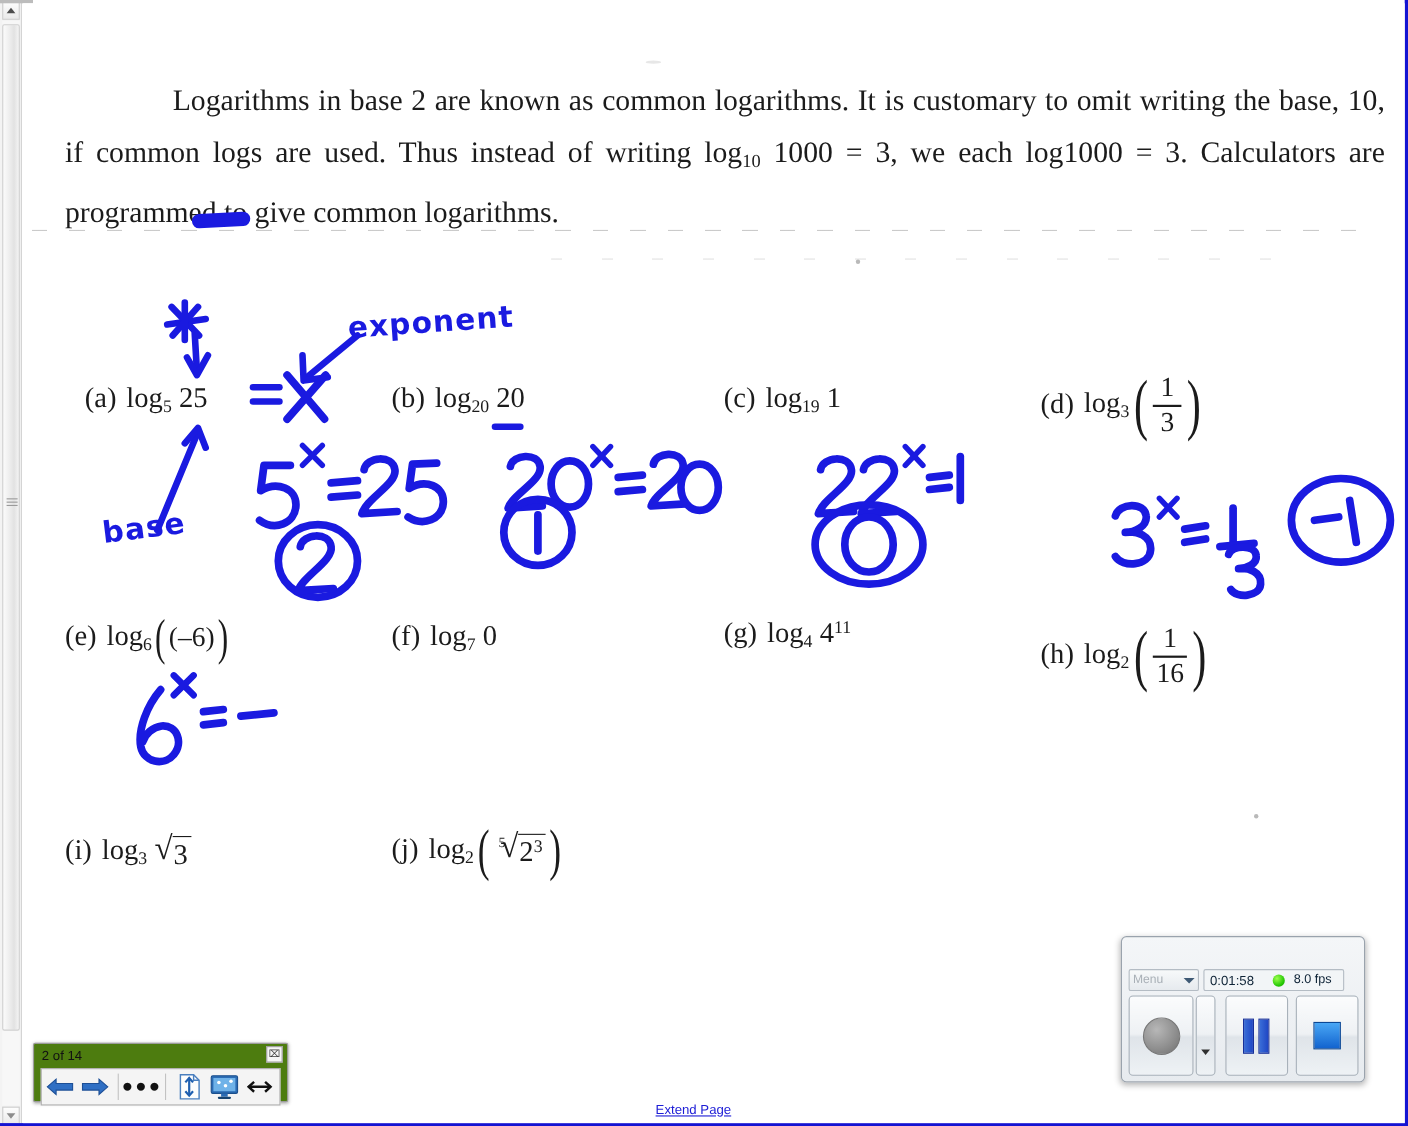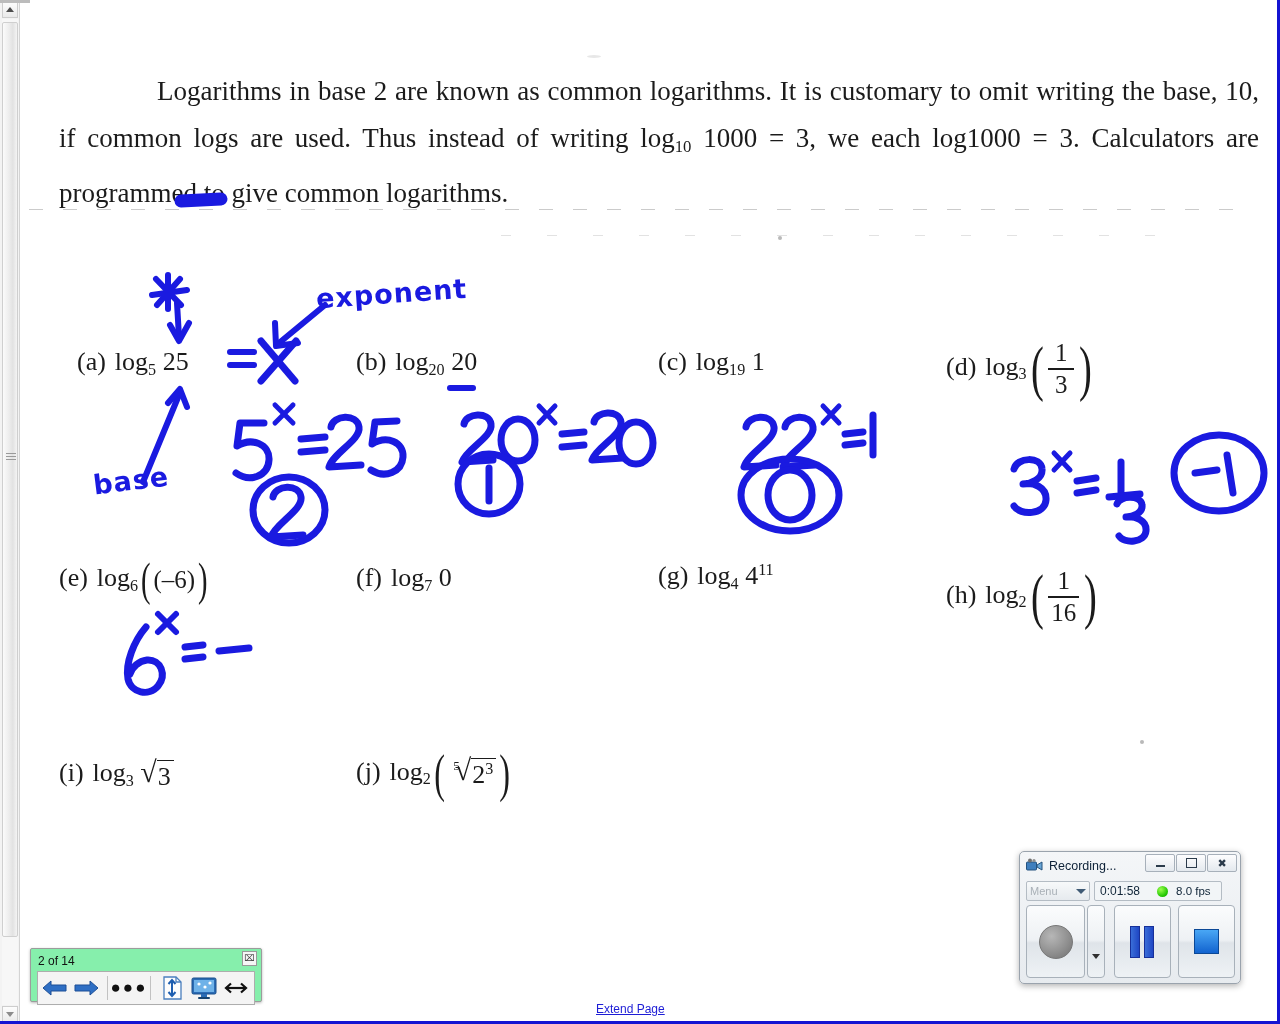--- a/index.html
+++ b/index.html
@@ -248,21 +248,21 @@
     cursor: pointer;
   }
 
   
   .nav-toolbar {
     position: absolute;
     left: 30px;
     top: 948px;
     width: 232px;
     height: 54px;
-    background: #86efac;
+    background: #4d7c0f;
     border: 1px solid #9c9c9c;
     border-radius: 2px;
     box-shadow: 0 1px 3px rgba(0,0,0,0.28);
     box-sizing: border-box;
   }
   .nav-top {
     position: relative;
     height: 20px;
     padding: 2px 4px 0 7px;
     box-sizing: border-box;
@@ -740,42 +740,20 @@
         <svg width="24" height="14" viewBox="0 0 24 14">
           <path d="M2,7 L22,7" stroke="#111" stroke-width="2.2"></path>
           <path d="M7,2.5 L2,7 L7,11.5" fill="none" stroke="#111" stroke-width="2.2"></path>
           <path d="M17,2.5 L22,7 L17,11.5" fill="none" stroke="#111" stroke-width="2.2"></path>
         </svg>
       </div>
     </div>
   </div>
 
   <div class="rec-window">
-    <div class="rec-title">
-      <span class="rec-icon">
-        <svg width="17" height="15" viewBox="0 0 17 15">
-          <rect x="0.5" y="4" width="10" height="8" rx="1" fill="#3f7fbe" stroke="#24527e" stroke-width="1"></rect>
-          <path d="M11,7 L16,4 L16,12 L11,9 Z" fill="#6aa7d8" stroke="#24527e" stroke-width="1"></path>
-          <circle cx="4" cy="2.5" r="2" fill="#6f6f6f"></circle>
-          <circle cx="8" cy="2.5" r="1.6" fill="#8e8e8e"></circle>
-        </svg>
-      </span>
-      <span class="rec-title-text">Recording...</span>
-      <span class="rec-winbtns">
-        <span class="wb">
-            <span class="min"></span>
-          </span>
-        <span class="wb">
-            <span class="max"></span>
-          </span>
-        <span class="wb">
-            <span class="cls">✖</span>
-          </span>
-      </span>
-    </div>
 
     <div class="rec-status">
       <span class="menu-box">
         <span class="menu-label">Menu</span>
         <span class="menu-caret"></span>
       </span>
       <span class="time-box">
         <span class="time-text">0:01:58</span>
         <span class="led"></span>
         <span class="fps-text">8.0 fps</span>

